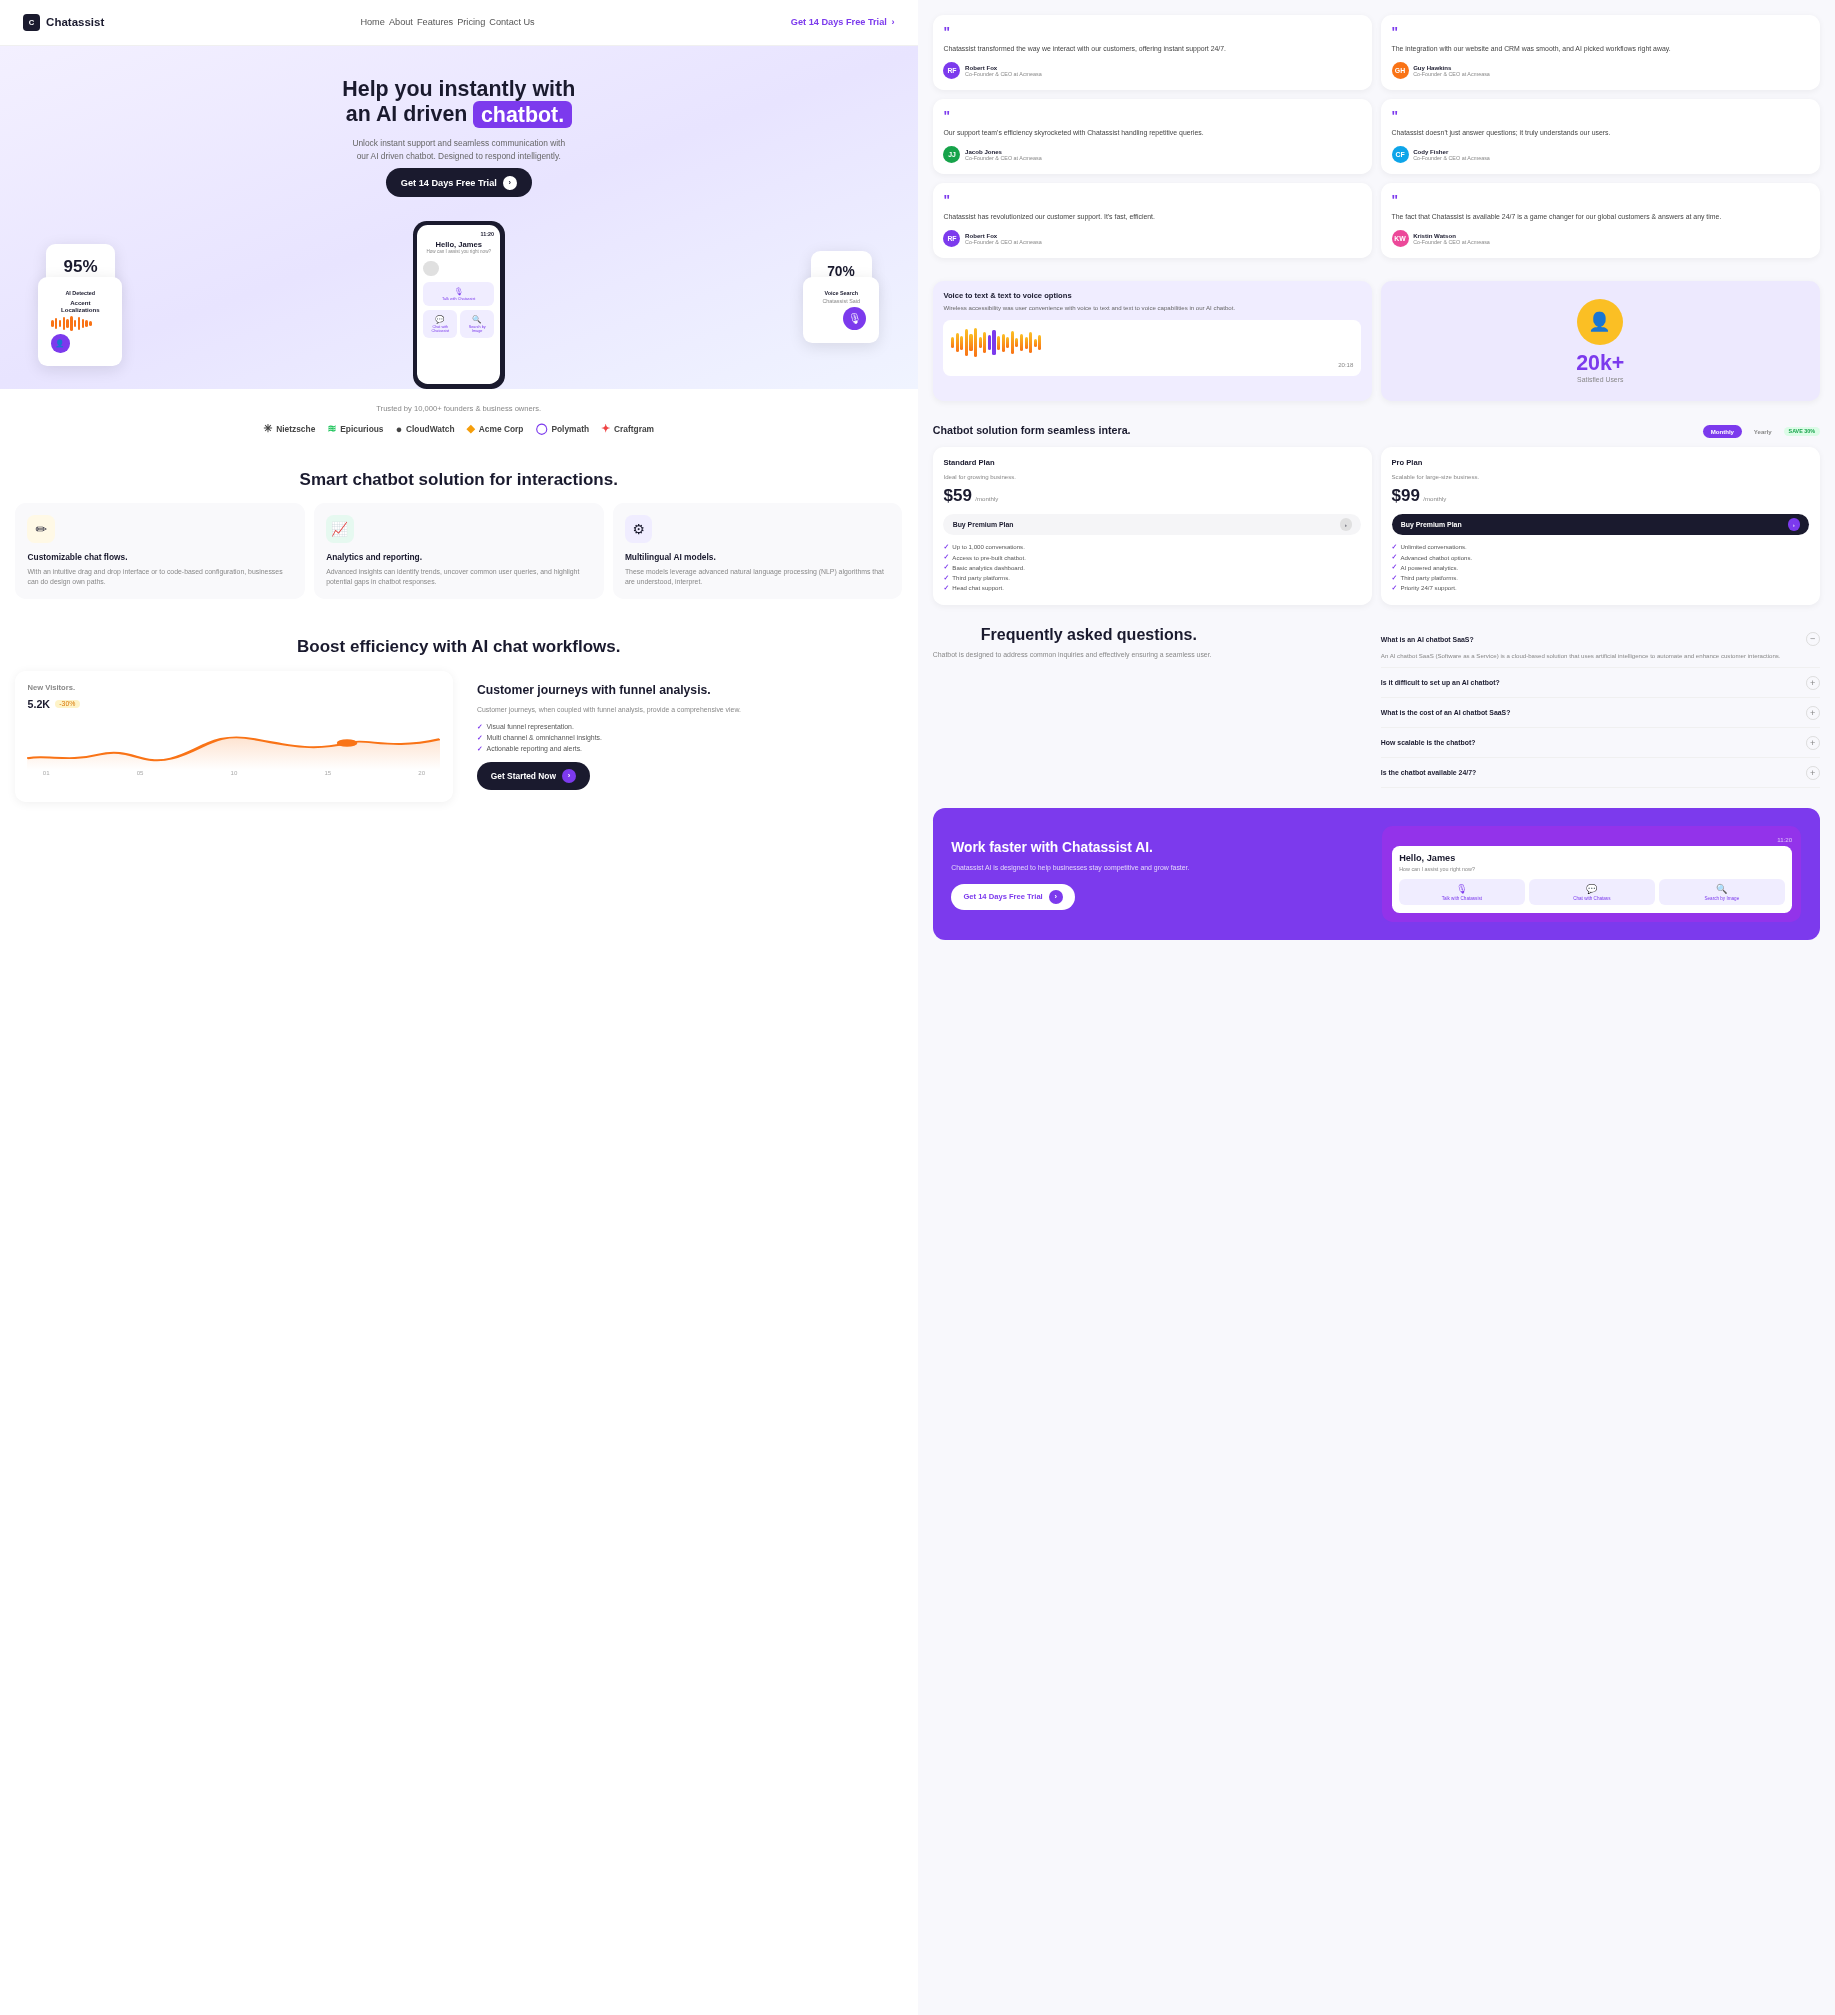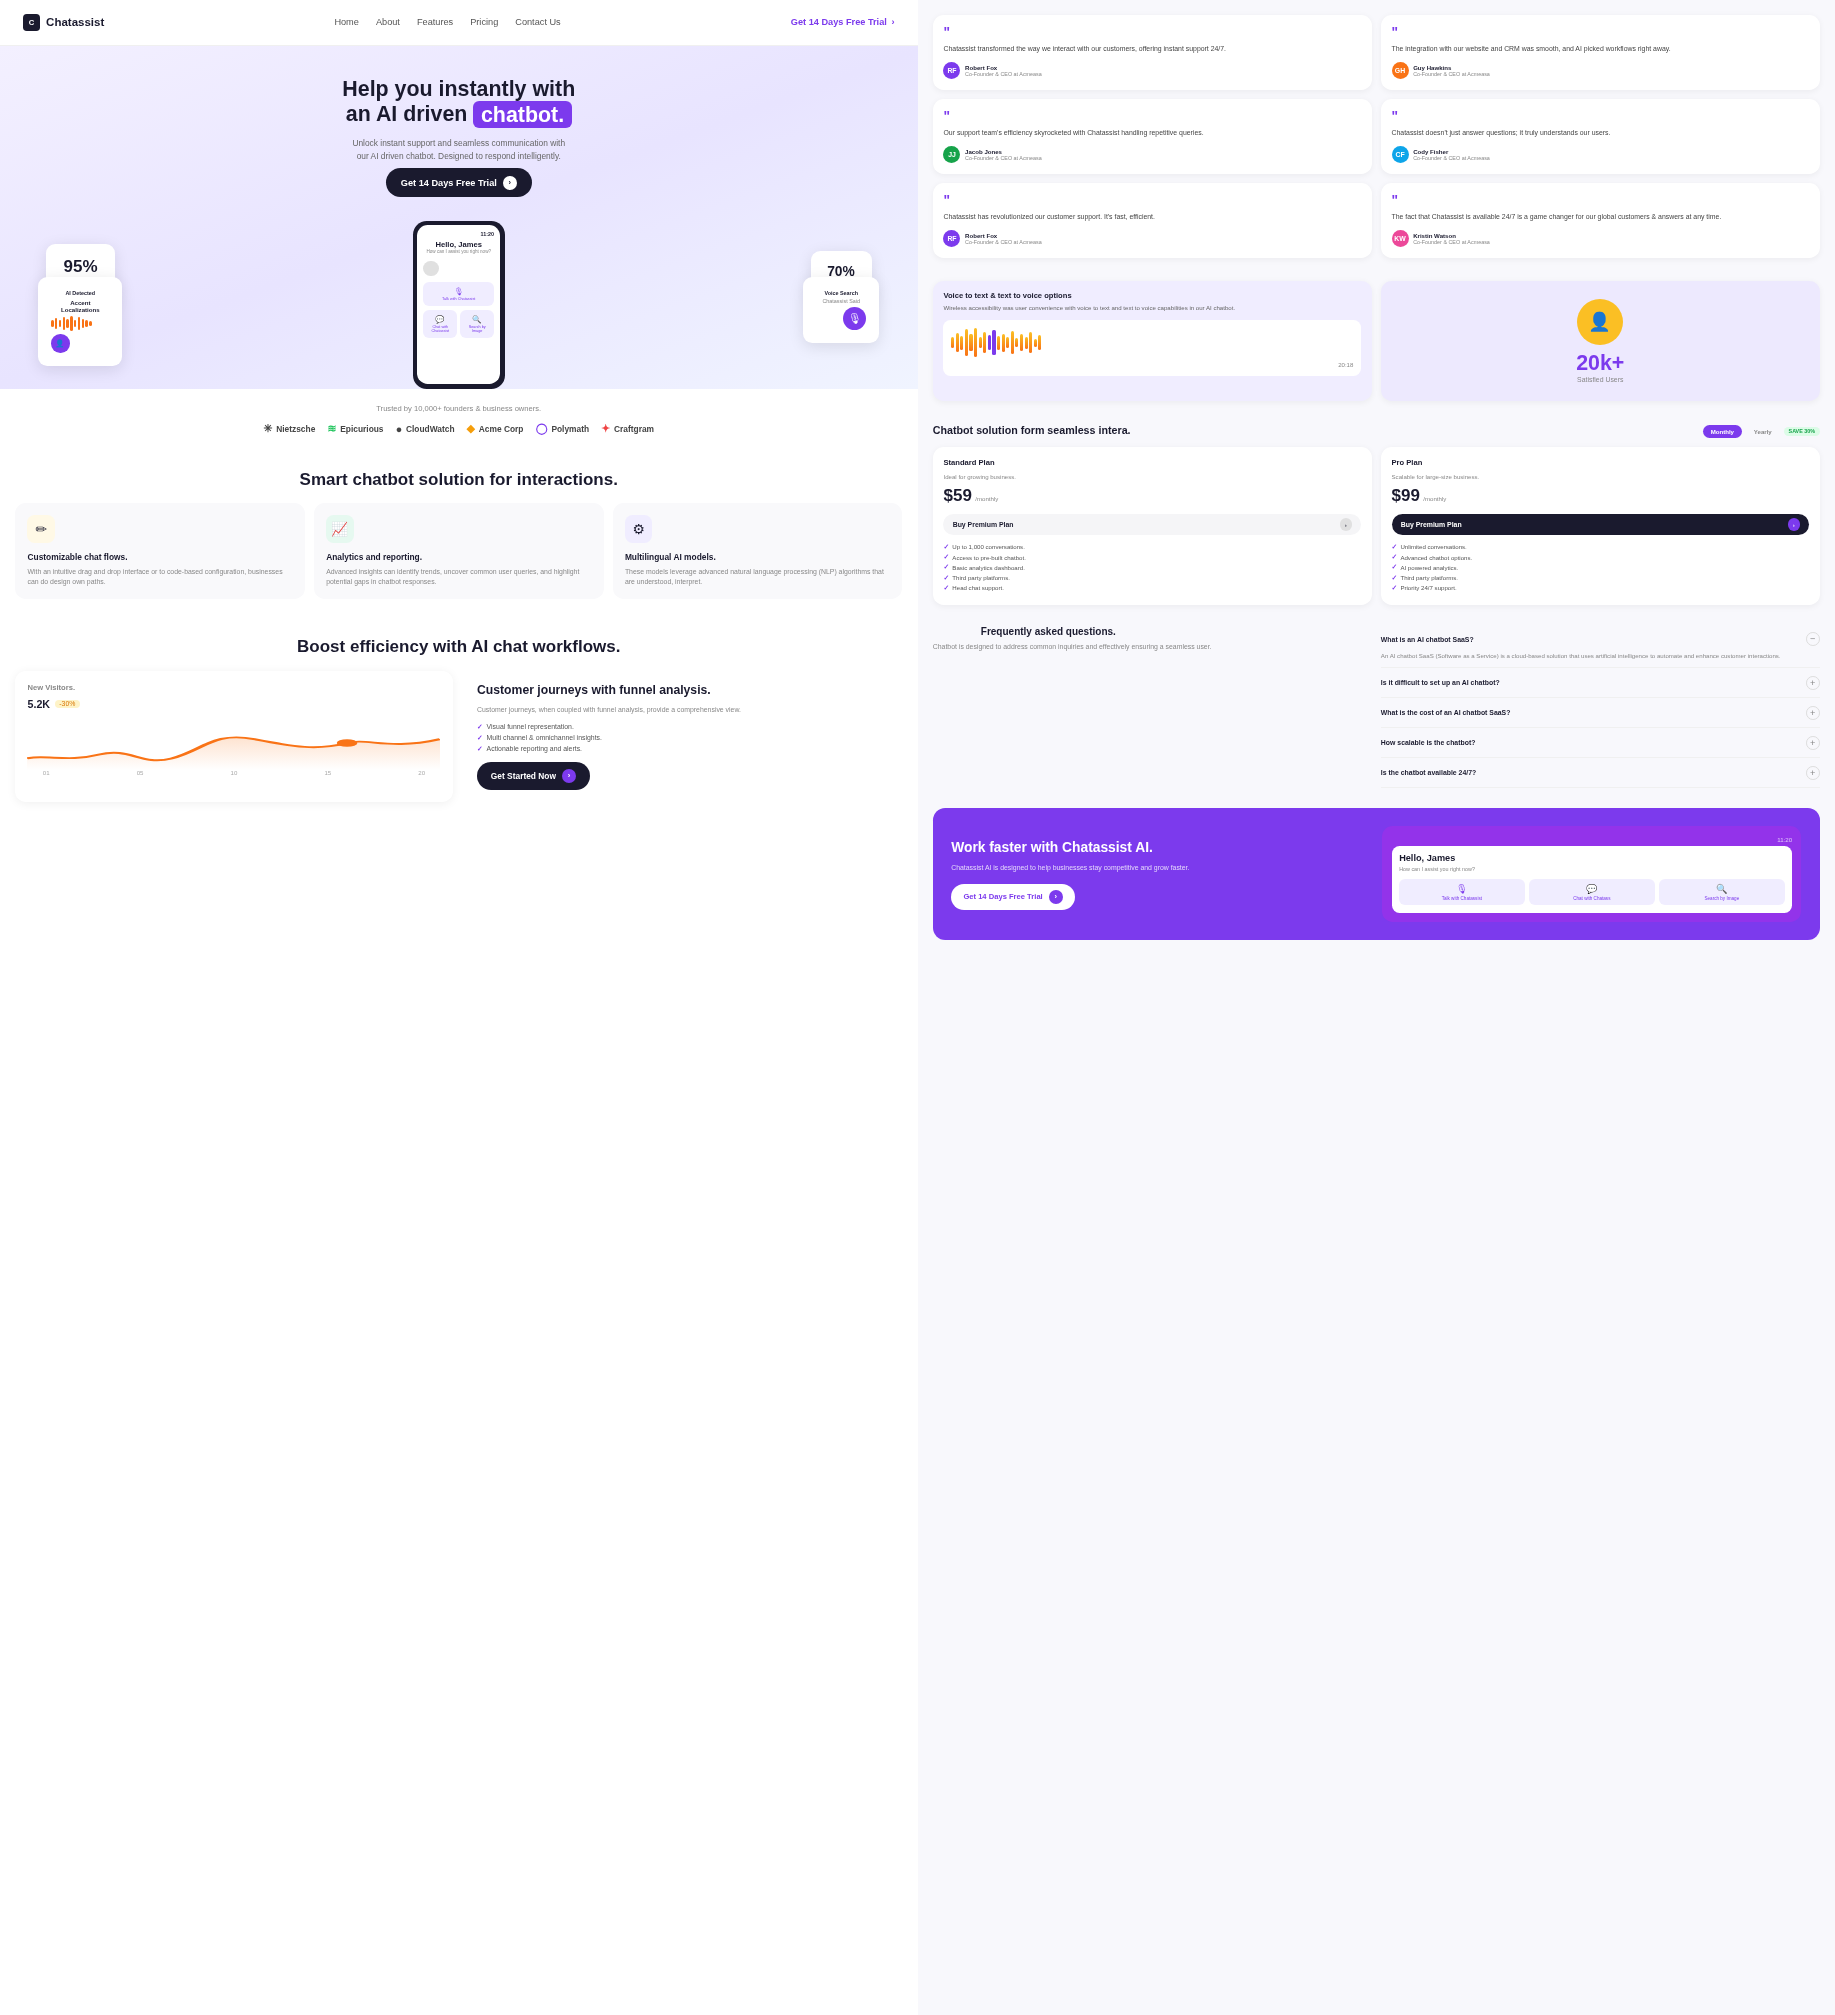--- a/index.html
+++ b/index.html
@@ -8,21 +8,21 @@
     .page-wrapper { display: grid; grid-template-columns: 1fr 1fr; width: 100%; min-height: 2015px; }
 
     
     .left-col { background: #fff; padding: 0; overflow: hidden; }
 
     
     .nav { display: flex; align-items: center; justify-content: space-between; padding: 13.8px 23px; background: #fff; border-bottom: 0.8px solid #f0f0f0; }
     .nav-logo { display: flex; align-items: center; gap: 6.1px; font-weight: 700; font-size: 11.5px; color: #1a1a2e; }
     .nav-logo-icon { width: 17px; height: 17px; background: #1a1a2e; border-radius: 3.8px; display: flex; align-items: center; justify-content: center; }
     .nav-logo-icon span { color: #fff; font-size: 7.6px; font-weight: 900; }
-    .nav-links { display: flex; gap: 17px; }
+    .nav-links { display: flex; gap: 4px; }
     .nav-links a { font-size: 9.2px; color: #555; text-decoration: none; }
     .nav-cta { display: flex; align-items: center; gap: 4.6px; font-size: 9.2px; color: #7c3aed; font-weight: 600; cursor: pointer; }
 
     
     .hero { background: linear-gradient(160deg, #f3f0ff 0%, #e8e4ff 50%, #f0f4ff 100%); padding: 31px 23px 0; text-align: center; position: relative; min-height: 321px; overflow: hidden; }
     .hero h1 { font-size: 21.4px; font-weight: 800; line-height: 1.2; color: #1a1a2e; margin-bottom: 9.2px; }
     .hero h1 .highlight { background: #7c3aed; color: #fff; border-radius: 6.1px; padding: 1.5px 7.6px; }
     .hero-sub { font-size: 8.4px; color: #666; max-width: 214px; margin: 0 auto 6px; line-height: 1.5; }
     .hero-btn { display: inline-flex; align-items: center; gap: 6.1px; background: #1a1a2e; color: #fff; padding: 7.6px 15.3px; border-radius: 18.4px; font-size: 9.2px; font-weight: 600; cursor: pointer; margin-bottom: 15.3px; }
     .hero-btn-arrow { width: 13.8px; height: 13.8px; background: #fff; border-radius: 50%; display: flex; align-items: center; justify-content: center; }
@@ -140,21 +140,21 @@
     .pricing-btn span { font-size: 6.9px; font-weight: 600; }
     .pricing-btn-arrow { width: 12.2px; height: 12.2px; border-radius: 50%; display: flex; align-items: center; justify-content: center; font-size: 6.1px; }
     .pricing-btn.dark .pricing-btn-arrow { background: #7c3aed; color: #fff; }
     .pricing-features { list-style: none; }
     .pricing-features li { font-size: 6.1px; color: #555; margin-bottom: 2.3px; display: flex; align-items: center; gap: 3.1px; }
     .pricing-features li::before { content: "✓"; color: #7c3aed; font-size: 6.9px; font-weight: 700; }
 
     
     .faq-section { padding: 7.6px 15.3px 12.2px; }
     .faq-grid { display: grid; grid-template-columns: 1fr 1fr; gap: 9.2px; }
-    .faq-left h2 { font-size: 10px; font-weight: 800; color: #1a1a2e; line-height: 1.3; margin-bottom: 4.6px; padding-left: 48px; }
+    .faq-left h2 { font-size: 16px; font-weight: 800; color: #1a1a2e; line-height: 1.3; margin-bottom: 4.6px; padding-left: 48px; }
     .faq-left p { font-size: 6.9px; color: #888; line-height: 1.5; }
     .faq-items { display: flex; flex-direction: column; gap: 0; }
     .faq-item { border-bottom: 0.8px solid #f0f0f0; padding: 7.6px 0; }
     .faq-question { display: flex; justify-content: space-between; align-items: center; cursor: pointer; }
     .faq-question span { font-size: 6.9px; font-weight: 600; color: #1a1a2e; }
     .faq-toggle { width: 13.8px; height: 13.8px; border-radius: 50%; border: 0.8px solid #ddd; display: flex; align-items: center; justify-content: center; font-size: 9.2px; color: #888; cursor: pointer; }
     .faq-answer { font-size: 6.1px; color: #888; line-height: 1.5; margin-top: 4.6px; }
 
     
     .cta-footer { background: #7c3aed; border-radius: 12.2px; margin: 7.6px 15.3px 15.3px; padding: 18.4px; color: #fff; display: grid; grid-template-columns: 1fr 1fr; gap: 12.2px; align-items: center; }

